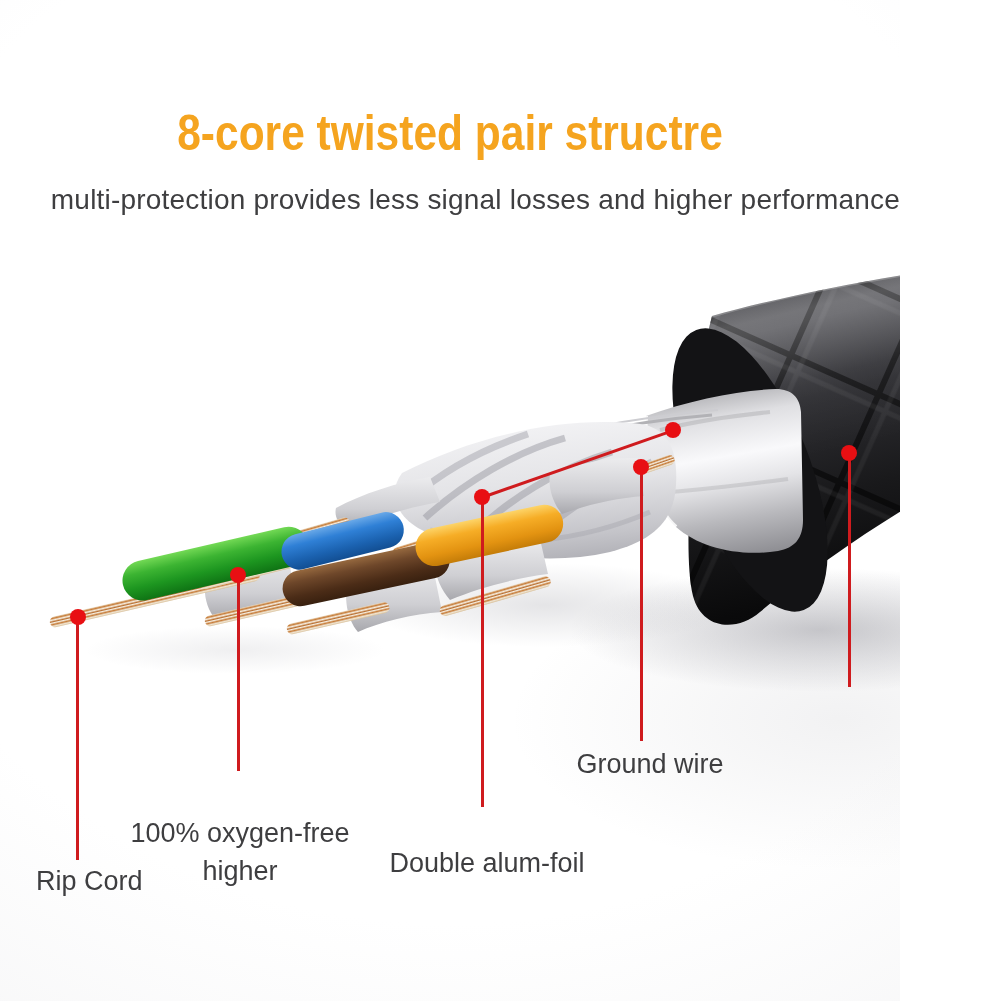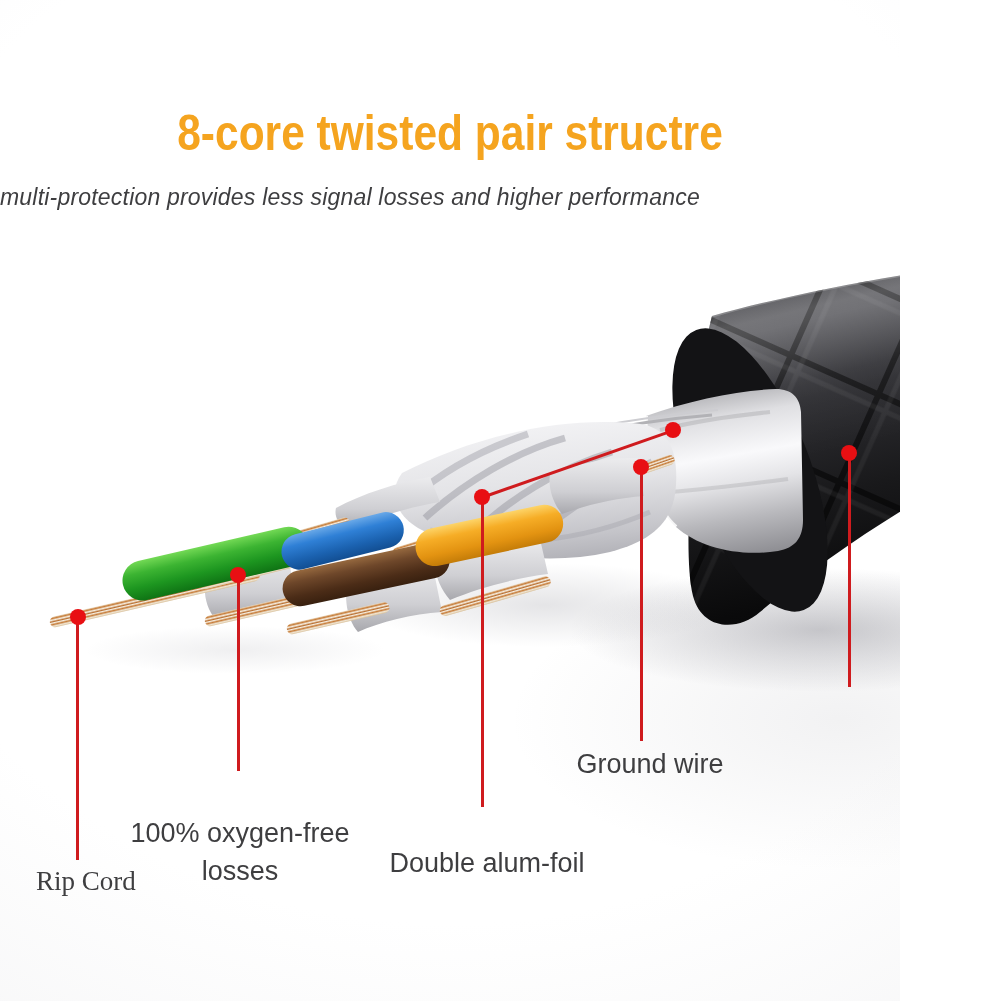--- a/index.html
+++ b/index.html
@@ -8,22 +8,22 @@
     font-family:"Liberation Sans", sans-serif;
     background:radial-gradient(120% 95% at 50% 40%, #ffffff 55%, #f5f5f6 88%, #ededee 100%);
   }
   .art{position:absolute;left:0;top:0;width:1001px;height:1001px;}
   .title{
     position:absolute;left:0;top:104px;width:100%;text-align:center;
     font-size:50px;font-weight:bold;color:#F5A41F;letter-spacing:0px;
     transform:scaleX(.85);transform-origin:50% 50%;white-space:nowrap;
   }
   .subtitle{
-    position:absolute;left:0;top:184px;width:100%;text-align:left;
-    font-size:23px;color:#3E3E40;letter-spacing:.2px;white-space:nowrap;font-style:italic;
+    position:absolute;left:0;top:184px;width:100%;text-align:right;
+    font-size:28px;color:#3E3E40;letter-spacing:.2px;white-space:nowrap;
   }
   .leader{position:absolute;width:3px;background:#CF1B1E;}
   .leader-diag{position:absolute;height:3px;background:#CF1B1E;transform-origin:0 50%;}
   .dot{position:absolute;width:16px;height:16px;border-radius:50%;background:#E80F13;}
   .callout{position:absolute;font-size:27px;color:#3E3E40;white-space:nowrap;}
   .center{transform:translateX(-50%);text-align:center;}
 </style>
 </head>
 <body>
 
@@ -182,25 +182,25 @@
   <div class="leader" style="left:640px;top:467px;height:274px;"></div>
   <div class="leader" style="left:848px;top:453px;height:234px;"></div>
 
   <div class="dot" style="left:70px;top:609px;"></div>
   <div class="dot" style="left:230px;top:567px;"></div>
   <div class="dot" style="left:474px;top:489px;"></div>
   <div class="dot" style="left:665px;top:422px;"></div>
   <div class="dot" style="left:633px;top:459px;"></div>
   <div class="dot" style="left:841px;top:445px;"></div>
 
-  <div class="callout" style="left:36px;top:866px;font-family:Liberation Serif, serif;">Rip Cord</div>
+  <div class="callout" style="left:36px;top:866px;">Rip Cord</div>
 
   <div class="callout center" style="left:240px;top:774px;line-height:38px;margin-top:40px;">
     <div>100% oxygen-free</div>
-    <div>losses</div>
+    <div>higher</div>
   </div>
 
   <div class="callout center" style="left:487px;top:848px;">Double alum-foil</div>
 
   <div class="callout center" style="left:650px;top:749px;text-align:right;">Ground wire</div>
 
 
 </div>
 
 </body></html>

